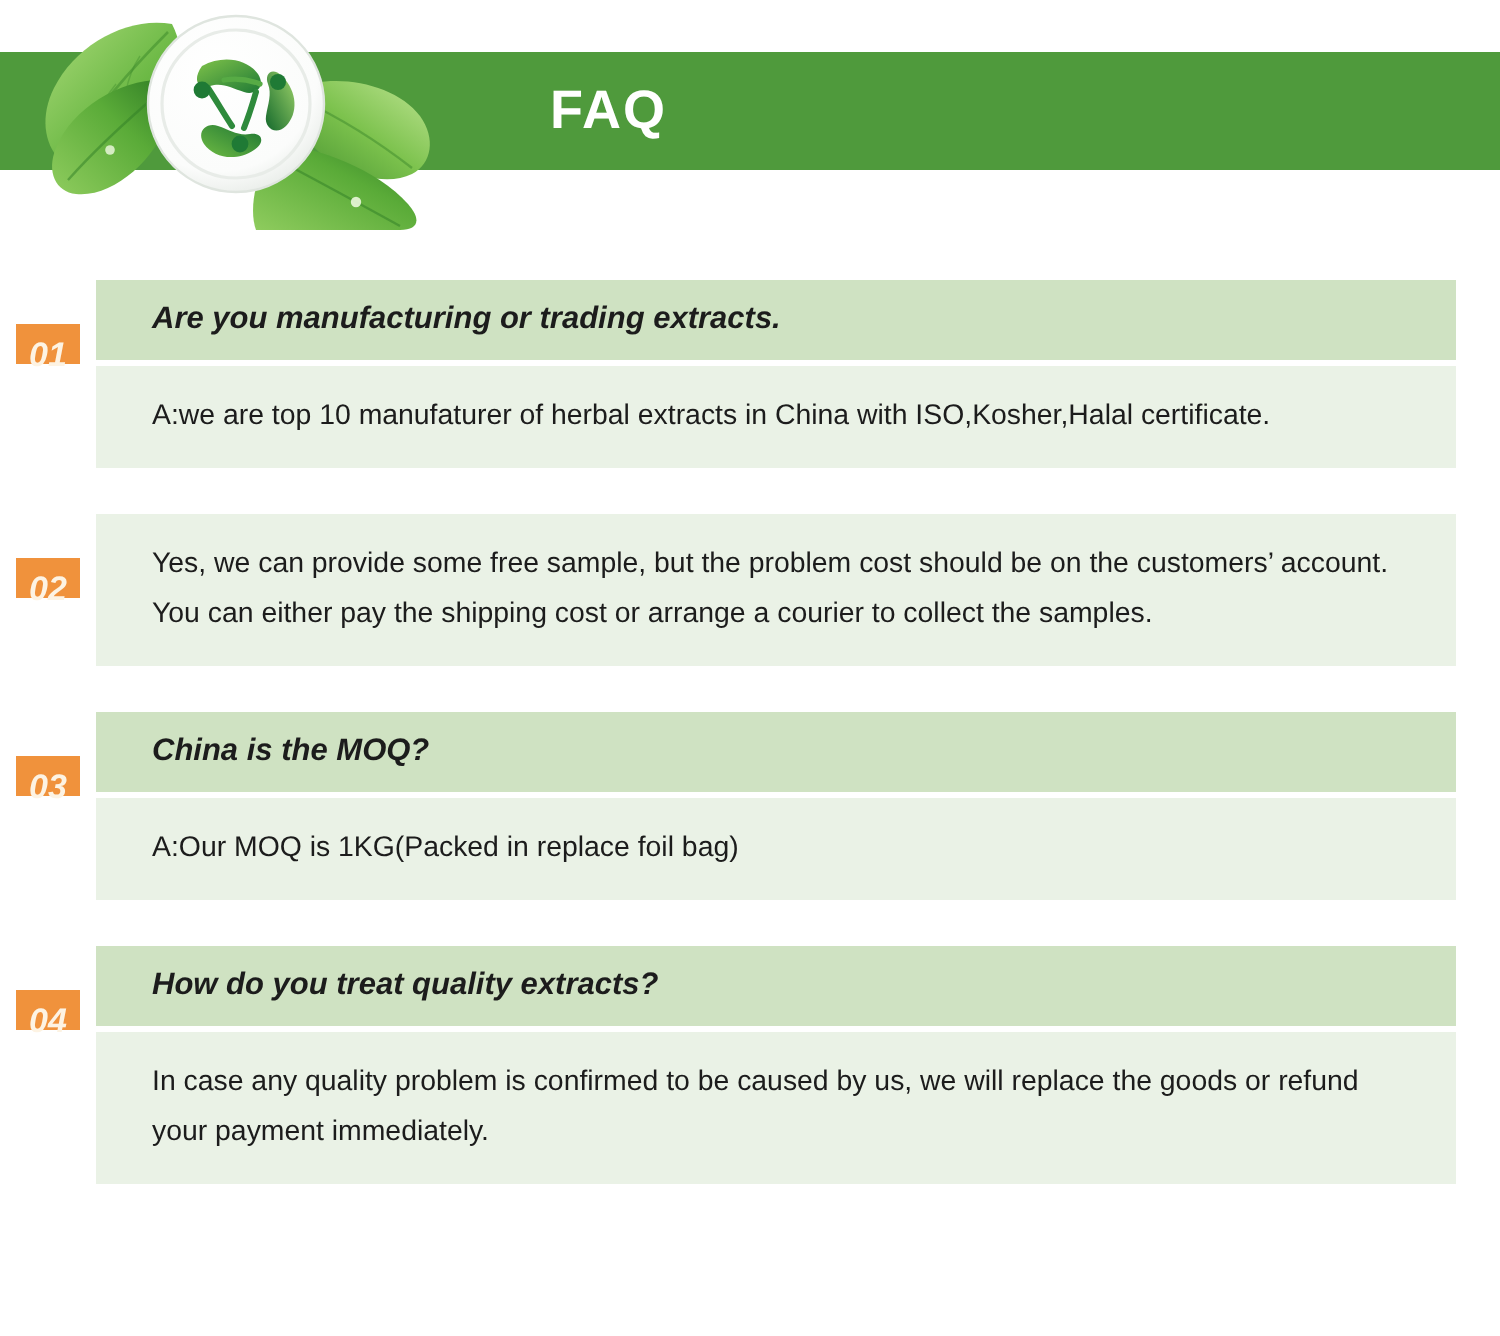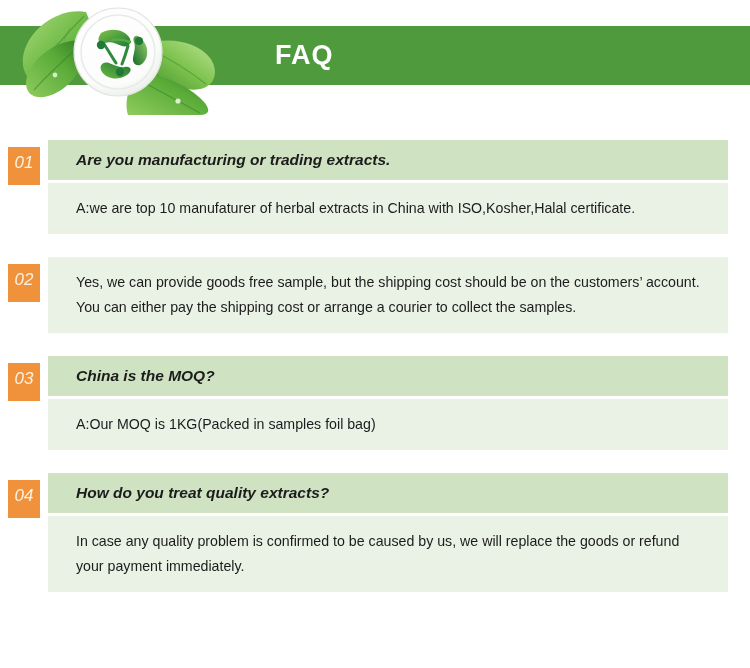--- a/index.html
+++ b/index.html
@@ -59,27 +59,27 @@
   .faq-item {
     position: relative;
     margin-bottom: 23px;
     padding-left: 48px;
     padding-right: 22px;
     min-height: 40px;
   }
   .faq-badge {
     position: absolute;
     left: 8px;
-    top: 7px;
+    top: 22px;
     width: 32px;
-    height: 38px;
+    height: 20px;
     background: #f0923c;
     color: #fdf3e3;
     font-size: 17px;
-    font-weight: normal;
+    font-weight: bold;
     line-height: 32px;
     text-align: center;
     font-style: italic;
   }
   .faq-question {
     background: #cfe2c2;
     padding: 10px 0 10px 28px;
     font-size: 15.5px;
     font-weight: bold;
     font-style: italic;
@@ -192,29 +192,29 @@
     <div class="faq-badge">01</div>
     <div class="faq-question">Are you manufacturing or trading extracts.</div>
     <div class="faq-answer">
       <p>A:we are top 10 manufaturer of herbal extracts in China with ISO,Kosher,Halal certificate.</p>
     </div>
   </div>
 
   <div class="faq-item">
     <div class="faq-badge">02</div>
     <div class="faq-answer">
-      <p>Yes, we can provide goods free sample, but the shipping cost should be on the customers’ account. You can either pay the shipping cost or arrange a courier to collect the samples.</p>
+      <p>Yes, we can provide some free sample, but the problem cost should be on the customers’ account. You can either pay the shipping cost or arrange a courier to collect the samples.</p>
     </div>
   </div>
 
   <div class="faq-item">
     <div class="faq-badge">03</div>
     <div class="faq-question">China is the MOQ?</div>
     <div class="faq-answer">
-      <p>A:Our MOQ is 1KG(Packed in samples foil bag)</p>
+      <p>A:Our MOQ is 1KG(Packed in replace foil bag)</p>
     </div>
   </div>
 
   <div class="faq-item">
     <div class="faq-badge">04</div>
     <div class="faq-question">How do you treat quality extracts?</div>
     <div class="faq-answer">
       <p>In case any quality problem is confirmed to be caused by us, we will replace the goods or refund your payment immediately.</p>
     </div>
   </div>

